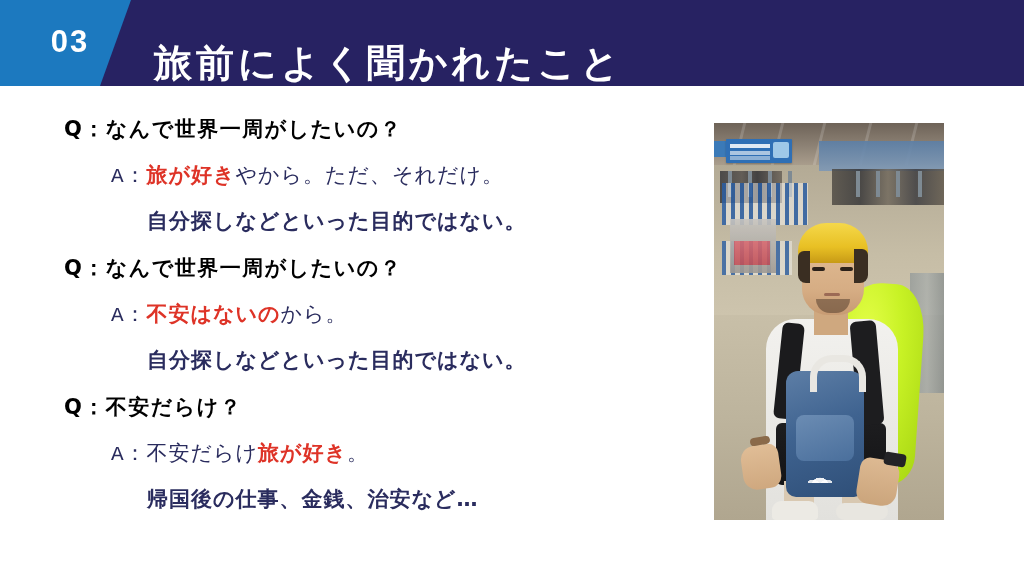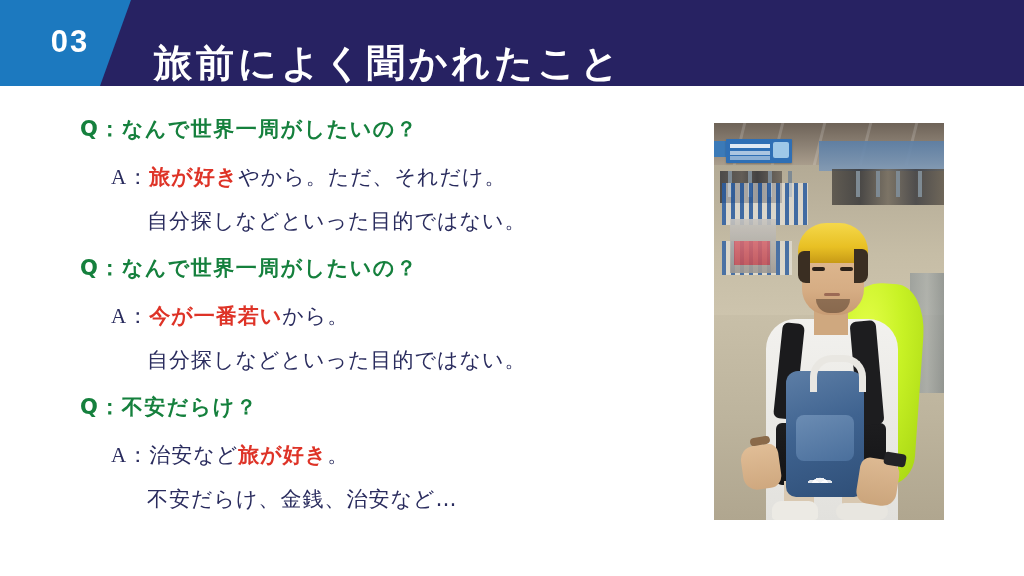--- a/index.html
+++ b/index.html
@@ -74,48 +74,48 @@
     position: absolute;
     left: 0;
     width: 700px;
   }
   .qa-block.b0 { top: 28px; }
   .qa-block.b1 { top: 167px; }
   .qa-block.b2 { top: 306px; }
 
   .q-line {
     position: absolute;
-    left: 80px;
+    left: 64px;
     top: 0;
     font-size: 21px;
     font-weight: bold;
-    color: #15803d;
+    color: #000000;
     letter-spacing: 1.5px;
     line-height: 30px;
     white-space: nowrap;
     font-family: "DejaVu Sans", "Liberation Sans", sans-serif;
   }
   .a-line {
     position: absolute;
     left: 111px;
     top: 48px;
     font-size: 21px;
     font-weight: normal;
     color: #2A2C5E;
     letter-spacing: 1px;
     line-height: 30px;
     white-space: nowrap;
-    font-family: Liberation Serif, serif;
+    font-family: Liberation Mono, monospace;
   }
   .a-line2 {
     position: absolute;
     left: 147px;
     top: 92px;
     font-size: 21px;
-    font-weight: normal;
+    font-weight: bold;
     color: #2A2C5E;
     letter-spacing: 1px;
     line-height: 30px;
     white-space: nowrap;
     font-family: "DejaVu Sans", "Liberation Sans", sans-serif;
   }
   .hl {
     color: #DE3327;
     font-weight: bold;
   }
@@ -349,28 +349,28 @@
 <div class="content">
 
   <div class="qa-block b0">
     <div class="q-line">Q：なんで世界一周がしたいの？</div>
     <div class="a-line"><span>A：</span><span class="hl">旅が好き</span><span>やから。ただ、それだけ。</span></div>
     <div class="a-line2">自分探しなどといった目的ではない。</div>
   </div>
 
   <div class="qa-block b1">
     <div class="q-line">Q：なんで世界一周がしたいの？</div>
-    <div class="a-line"><span>A：</span><span class="hl">今が一番若い</span><span>から。</span></div>
+    <div class="a-line"><span>A：</span><span class="hl">不安はないの</span><span>から。</span></div>
     <div class="a-line2">自分探しなどといった目的ではない。</div>
   </div>
 
   <div class="qa-block b2">
     <div class="q-line">Q：不安だらけ？</div>
-    <div class="a-line"><span>A：治安など</span><span class="hl">旅が好き</span><span>。</span></div>
-    <div class="a-line2">不安だらけ、金銭、治安など…</div>
+    <div class="a-line"><span>A：不安だらけ</span><span class="hl">旅が好き</span><span>。</span></div>
+    <div class="a-line2">帰国後の仕事、金銭、治安など…</div>
   </div>
 
 </div>
 
 <div class="photo-frame" title="空港のターミナルで、黄色い髪の男性が青いノースフェイスのバックパックを前に抱え、蛍光イエローのレインカバーを掛けた大型バックパックを背負って両手の親指を立てている写真">
   <div class="photo">
     <div class="ph-ceiling"></div>
     <div class="ph-ceilrib" style="left:24px"></div>
     <div class="ph-ceilrib" style="left:62px"></div>
     <div class="ph-ceilrib" style="left:104px"></div>

